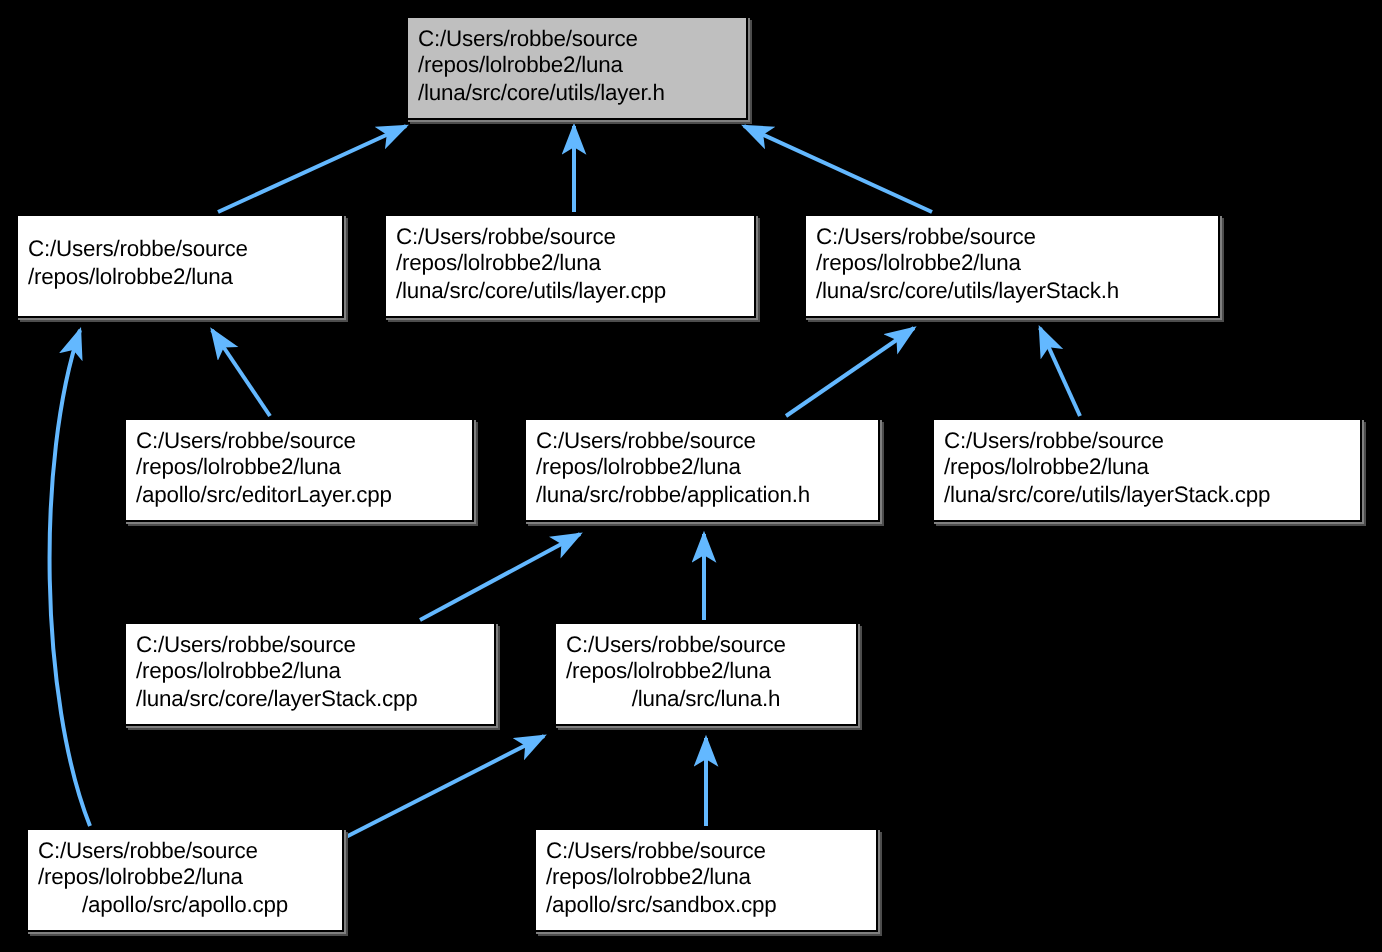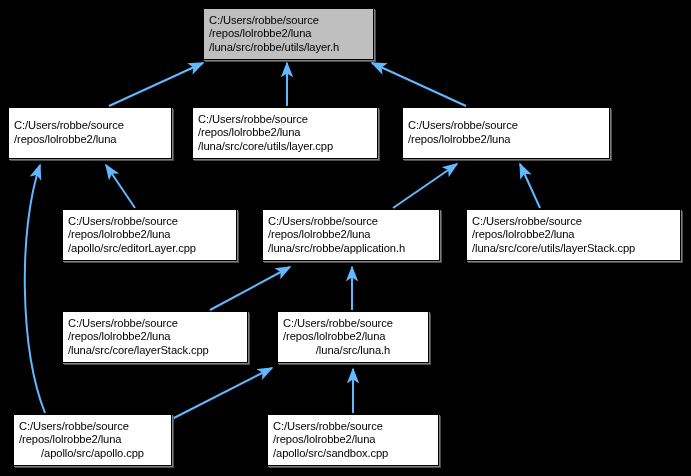--- a/index.html
+++ b/index.html
@@ -75,34 +75,35 @@
         <path d="M 352,310 L 352,267" stroke="#63b8ff" stroke-width="2" fill="none" marker-end="url(#arrowhead)"></path>
         <path d="M 170,420 L 272,368" stroke="#63b8ff" stroke-width="2" fill="none" marker-end="url(#arrowhead)"></path>
         <path d="M 353,413 L 353,369" stroke="#63b8ff" stroke-width="2" fill="none" marker-end="url(#arrowhead)"></path>
       </g>
   </svg>
 
   <div id="node-group">
       <div class="node root" style="left: 203px; top: 8px; width: 171px; height: 52px;">
         <div class="line">C:/Users/robbe/source</div>
         <div class="line">/repos/lolrobbe2/luna</div>
-        <div class="line">/luna/src/robbe/utils/layer.h</div>
+        <div class="line">/luna/src/core/utils/layer.h</div>
       </div>
       <div class="node" style="left: 8px; top: 107px; width: 164px; height: 52px;">
         <div class="line">C:/Users/robbe/source</div>
         <div class="line">/repos/lolrobbe2/luna</div>
       </div>
       <div class="node" style="left: 192px; top: 107px; width: 186px; height: 52px;">
         <div class="line">C:/Users/robbe/source</div>
         <div class="line">/repos/lolrobbe2/luna</div>
         <div class="line">/luna/src/core/utils/layer.cpp</div>
       </div>
       <div class="node" style="left: 402px; top: 107px; width: 208px; height: 52px;">
         <div class="line">C:/Users/robbe/source</div>
         <div class="line">/repos/lolrobbe2/luna</div>
+        <div class="line">/luna/src/core/utils/layerStack.h</div>
       </div>
       <div class="node" style="left: 62px; top: 209px; width: 175px; height: 52px;">
         <div class="line">C:/Users/robbe/source</div>
         <div class="line">/repos/lolrobbe2/luna</div>
         <div class="line">/apollo/src/editorLayer.cpp</div>
       </div>
       <div class="node" style="left: 262px; top: 209px; width: 178px; height: 52px;">
         <div class="line">C:/Users/robbe/source</div>
         <div class="line">/repos/lolrobbe2/luna</div>
         <div class="line">/luna/src/robbe/application.h</div>

